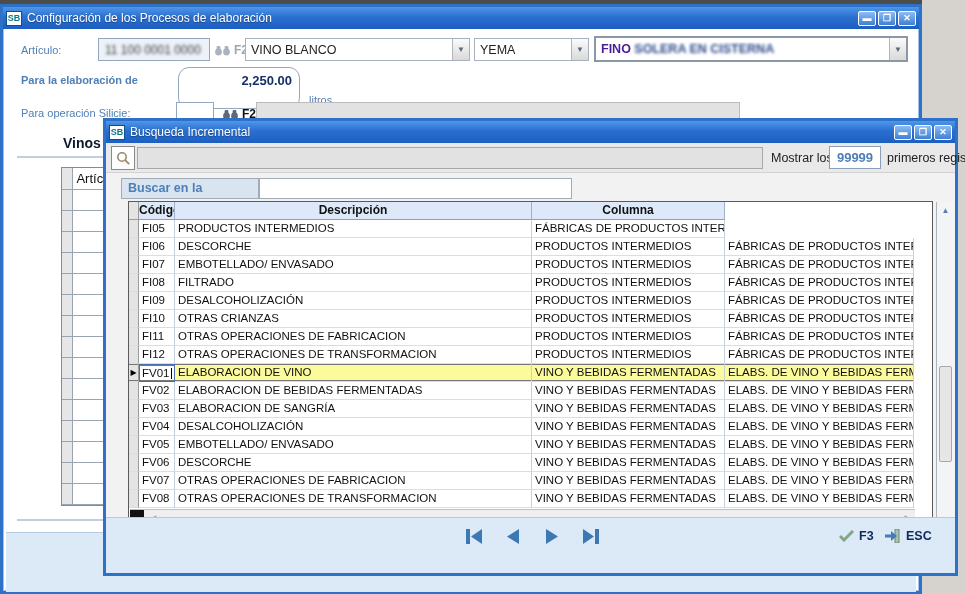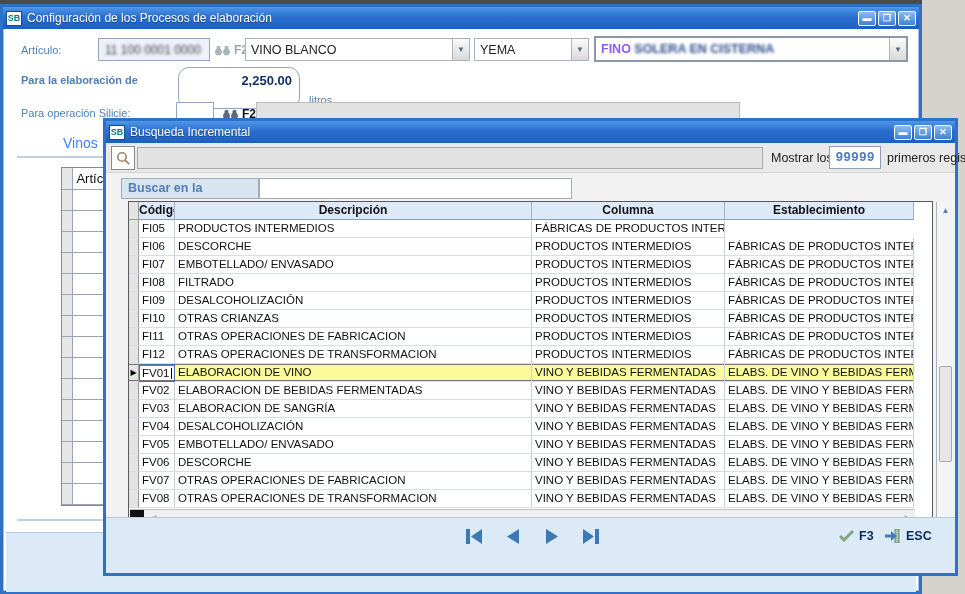--- a/index.html
+++ b/index.html
@@ -41,21 +41,21 @@
 
   .footer-band { position:absolute; background:#dce9f7; border-top:1px solid #b6cadf; }
 
   
   .dlg-client { position:absolute; inset:0; top:22px; background:#f2f2f2; }
   .toolbar { position:absolute; left:0; right:0; top:0; height:30px; background:#e9e9e9; border-bottom:1px solid #d2d2d2; }
   .search-btn { position:absolute; left:5px; top:3px; width:24px; height:24px; background:#fdfdfd; border:1px solid #8a8a8a; display:flex; align-items:center; justify-content:center; }
   .wide-disabled { position:absolute; left:31px; top:4px; width:626px; height:22px; background:#e2e2e2; border:1px solid #a8a8a8; }
   .mostrar-lbl, .registros-lbl { position:absolute; top:8px; font-size:12.5px; color:#222; white-space:nowrap; }
   .count-inp { position:absolute; left:723px; top:3px; width:52px; height:23px; border:1px solid #8aa0b8; background:#fff;
-    font-family:Liberation Mono, monospace; font-size:13px; font-weight:bold; color:#4e7fb5; text-align:center; }
+    font-family:Liberation Sans, sans-serif; font-size:13px; font-weight:bold; color:#4e7fb5; text-align:center; }
   .buscar-box { position:absolute; left:15px; top:35px; width:138px; height:21px; background:#d8e4f0; border:1px solid #a2acb6;
     color:#4e7fb5; font-weight:bold; font-size:12.5px; line-height:19px; padding-left:6px; }
   .buscar-inp { position:absolute; left:153px; top:35px; width:313px; height:21px; border:1px solid #a2acb6; background:#fff; font-size:12px; padding:0 3px; }
 
   
   .rtable { position:absolute; left:22px; top:58px; width:805px; height:326px; border:1px solid #5a5a5a; background:#fff; }
   .thead, .trow { display:grid; grid-template-columns:10px 36px 357px 193px 189px; height:18px; }
   .thead .tc { background:#dde9f8; font-weight:bold; font-size:12px; text-align:center; line-height:17px;
     border-right:1px solid #9fb2c8; border-bottom:1px solid #8aa0b8; overflow:hidden; white-space:nowrap; color:#111; }
   .tc { overflow:hidden; white-space:nowrap; }
@@ -113,21 +113,21 @@
   </div>
   <div class="combo" style="left:242px;top:31px;width:225px;height:23px;">
     <span class="txt">VINO BLANCO</span>
     <span class="arrow-btn">▼</span>
   </div>
   <div class="combo" style="left:471px;top:31px;width:115px;height:23px;">
     <span class="txt">YEMA</span>
     <span class="arrow-btn">▼</span>
   </div>
   <div class="combo" style="left:591px;top:29px;width:314px;height:26px;border:2px solid #8a98a8;">
-    <span class="txt"><b style="color:#8b5cf6;">FINO</b><span class="blurred" style="color:#2a4a8a;font-weight:bold;"> SOLERA EN CISTERNA</span></span>
+    <span class="txt"><b style="color:#4c1d95;">FINO</b><span class="blurred" style="color:#2a4a8a;font-weight:bold;"> SOLERA EN CISTERNA</span></span>
     <span class="arrow-btn">▼</span>
   </div>
 
   <div class="lbl" style="left:18px;top:67px;font-weight:bold;color:#4e7fb5;">Para la elaboración de</div>
   <div class="inp" style="left:175px;top:60px;width:122px;height:42px;border-radius:11px;">
     <span style="display:block;text-align:right;padding:5px 7px 0 0;font-weight:bold;color:#13306b;font-size:13px;">2,250.00</span>
   </div>
   <div class="lbl" style="left:306px;top:67px;margin-top:20px;">litros</div>
 
   <div class="lbl" style="left:18px;top:100px;">Para operación Silicie:</div>
@@ -136,21 +136,21 @@
     <svg width="17" height="11" viewBox="0 0 17 11">
         <circle cx="4.5" cy="7" r="3.4" fill="#5a6a7a"></circle>
         <circle cx="12.5" cy="7" r="3.4" fill="#5a6a7a"></circle>
         <rect x="2.6" y="1" width="3.8" height="4" rx="1" fill="#5a6a7a"></rect>
         <rect x="10.6" y="1" width="3.8" height="4" rx="1" fill="#5a6a7a"></rect>
       </svg>
     <span>F2</span>
   </div>
   <div style="position:absolute;left:253px;top:95px;width:484px;height:24px;background:#e2e2e2;border:1px solid #bcbcbc;"></div>
 
-  <div style="position:absolute;left:60px;top:128px;color:#3b82f6;font-weight:normal;font-size:14px;">Vinos</div>
+  <div style="position:absolute;left:60px;top:128px;color:#0f172a;font-weight:bold;font-size:14px;">Vinos</div>
   <div class="hrule" style="left:14px;top:149px;width:860px;"></div>
 
   <div class="ltable">
     <div class="lrow head">
       <div class="lc lmark"></div>
       <div class="lc">Artículo</div>
       <div class="lc"></div>
     </div>
     <div>
         <div class="lrow">
@@ -263,21 +263,20 @@
 
     <div class="buscar-box">Buscar en la Columna:</div>
     <input class="buscar-inp" value="" style="">
 
     <div class="rtable">
       <div class="thead">
         <div class="tc marker"></div>
         <div class="tc">Código</div>
         <div class="tc">Descripción</div>
         <div class="tc">Columna</div>
-        <div class="tc">Establecimiento</div>
       </div>
       <div>
           <div class="trow">
             <div class="tc marker"></div>
             <div class="tc code">FI05</div>
             <div class="tc">PRODUCTOS INTERMEDIOS</div>
             <div class="tc">FÁBRICAS DE PRODUCTOS INTER</div>
           </div>
           <div class="trow">
             <div class="tc marker"></div>

